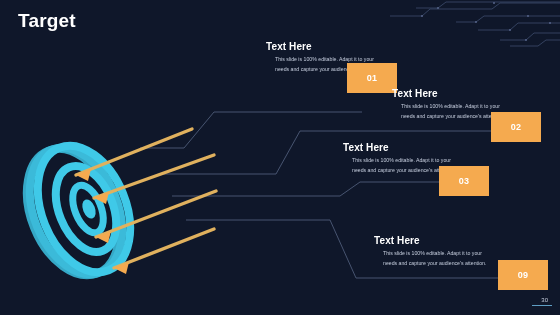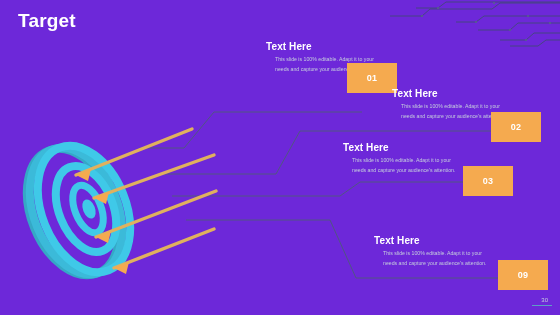--- a/index.html
+++ b/index.html
@@ -4,21 +4,21 @@
 <style>
   html, body {
     margin: 0;
     padding: 0;
     background: #2d3d5c;
   }
   .slide {
     position: relative;
     width: 560px;
     height: 315px;
-    background: #6d28d9;
+    background: #0f172a;
     overflow: hidden;
     font-family: "Liberation Sans", sans-serif;
     -webkit-font-smoothing: antialiased;
   }
 
   
   .circuit {
     position: absolute;
     top: 0;
     right: 0;
@@ -91,21 +91,21 @@
     color: #ffffff;
     font-size: 9px;
     font-weight: bold;
     display: flex;
     align-items: center;
     justify-content: center;
     letter-spacing: 0.3px;
   }
   .badge-1 { left: 347px; top: 63px; }
   .badge-2 { left: 491px; top: 112px; }
-  .badge-3 { left: 463px; top: 166px; }
+  .badge-3 { left: 439px; top: 166px; }
   .badge-4 { left: 498px; top: 260px; }
 
   
   .page-number {
     position: absolute;
     right: 12px;
     bottom: 12px;
     font-size: 6px;
     color: #c5cddd;
     text-align: right;

